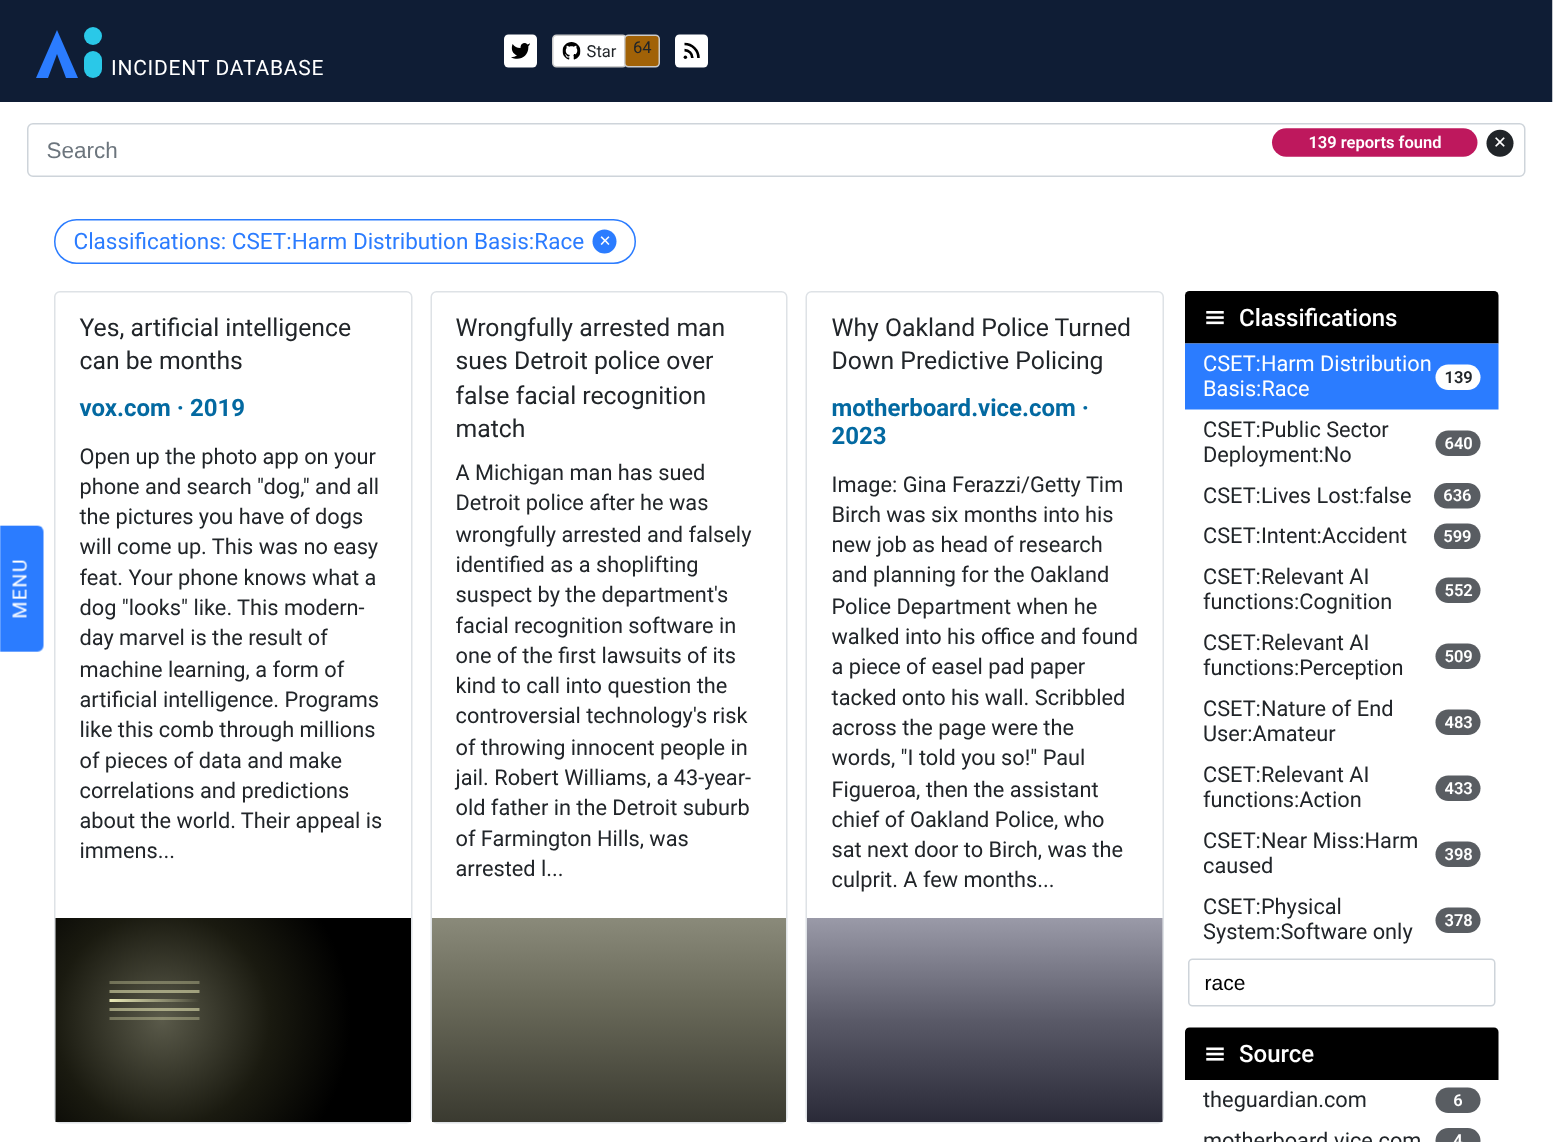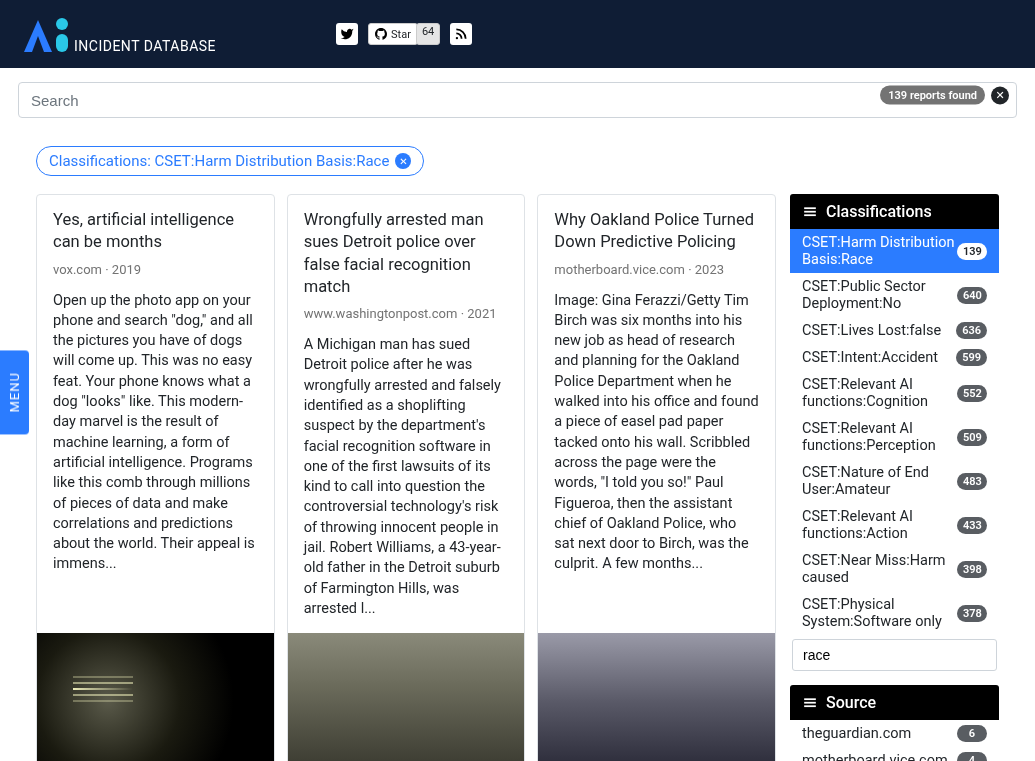--- a/index.html
+++ b/index.html
@@ -4,40 +4,40 @@
 <style>
 * { margin: 0; padding: 0; box-sizing: border-box; }
 body { font-family: -apple-system, BlinkMacSystemFont, "Segoe UI", Roboto, sans-serif; background: #fff; width: 1035px; color: #212529; }
 .header { background: #0f1d35; height: 68px; display: flex; align-items: center; padding: 0 18px; }
 .logo { display: flex; align-items: flex-end; gap: 0; }
 .logo-mark { width: 56px; height: 40px; position: relative; }
 .brand-text { color: #fff; font-size: 14px; letter-spacing: 0.5px; }
 .header-widgets { margin-left: 120px; display: flex; align-items: center; gap: 10px; }
 .widget-box { background: #fff; padding: 3px 6px; border-radius: 3px; display: inline-flex; align-items: center; gap: 4px; font-size: 11px; height: 22px; }
 .gh-star { border: 1px solid #ccc; }
-.gh-count { background: #e5e5e5; padding: 1px 5px; border: 1px solid #ccc; border-radius: 3px; font-size: 11px; margin-left: -2px; }
+.gh-count { background: #a16207; padding: 1px 5px; border: 1px solid #ccc; border-radius: 3px; font-size: 11px; margin-left: -2px; }
 .icon-sq { background: #fff; width: 22px; height: 22px; display: inline-flex; align-items: center; justify-content: center; border-radius: 3px; }
 
 .search-wrap { padding: 14px 18px 4px 18px; position: relative; }
 .search-input { width: 100%; height: 36px; border: 1px solid #ced4da; border-radius: 4px; padding: 0 12px; font-size: 15px; color: #495057; }
 .search-input::placeholder { color: #6c757d; }
 .search-badges { position: absolute; right: 26px; top: 50%; transform: translateY(-50%); display: flex; align-items: center; gap: 6px; }
-.count-badge { background: #737373; color: #fff; font-size: 11px; padding: 3px 8px; border-radius: 10px; font-weight: 600; }
+.count-badge { background: #be185d; color: #fff; font-size: 11px; padding: 3px 24px; border-radius: 10px; font-weight: 600; }
 .clear-btn { width: 18px; height: 18px; border-radius: 50%; background: #212529; color: #fff; display: inline-flex; align-items: center; justify-content: center; font-size: 11px; cursor: pointer; }
 
 .chips { padding: 24px 36px 18px 36px; }
 .chip { display: inline-flex; align-items: center; gap: 6px; border: 1px solid #2b7cff; border-radius: 18px; padding: 5px 12px; color: #2b7cff; font-size: 15px; }
 .chip-x { width: 16px; height: 16px; border-radius: 50%; background: #2b7cff; color: #fff; display: inline-flex; align-items: center; justify-content: center; font-size: 10px; cursor: pointer; }
 
 .main { display: flex; gap: 14px; padding: 0 36px; align-items: flex-start; }
 .cards { display: flex; gap: 12px; flex: 0 0 740px; }
 .card { flex: 1; border: 1px solid #dee2e6; border-radius: 4px; display: flex; flex-direction: column; background: #fff; min-width: 0; }
 .card-body { padding: 14px 16px; flex: 1; display: flex; flex-direction: column; }
 .card-title { font-size: 16.5px; color: #212529; font-weight: 400; line-height: 1.35; margin-bottom: 8px; }
-.card-meta { font-size: 13px; color: #737373; margin-bottom: 14px; }
+.card-meta { font-size: 16px; color: #0369a1; margin-bottom: 14px; font-weight: bold; }
 .card-excerpt { font-size: 14.5px; color: #212529; line-height: 1.4; }
 .card-image { height: 136px; background: #333; background-size: cover; background-position: center; }
 
 .sidebar { flex: 1; min-width: 0; }
 .facet { margin-bottom: 14px; }
 .facet-head { background: #000000; color: #fff; padding: 8px 12px; font-size: 16px; font-weight: 500; border-radius: 3px 3px 0 0; display: flex; align-items: center; gap: 8px; }
 .facet-item { display: flex; align-items: center; justify-content: space-between; padding: 5px 12px; font-size: 14.5px; color: #212529; cursor: pointer; }
 .facet-item.selected { background: #2b7cff; color: #fff; }
 .facet-count { background: #595d62; color: #fff; font-size: 11px; padding: 2px 6px; border-radius: 9px; font-weight: 600; min-width: 30px; text-align: center; }
 .facet-item.selected .facet-count { background: #fff; color: #212529; }
@@ -114,23 +114,20 @@
         <span>vox.com</span> · <span>2019</span>
       </div>
       <div class="card-excerpt">Open up the photo app on your phone and search "dog," and all the pictures you have of dogs will come up. This was no easy feat. Your phone knows what a dog "looks" like. This modern-day marvel is the result of machine learning, a form of artificial intelligence. Programs like this comb through millions of pieces of data and make correlations and predictions about the world. Their appeal is immens...</div>
     </div>
     <div class="card-image img1"></div>
 
     </div>
       <div class="card">
     <div class="card-body">
       <div class="card-title">Wrongfully arrested man sues Detroit police over false facial recognition match</div>
-      <div class="card-meta">
-        <span>www.washingtonpost.com</span> · <span>2021</span>
-      </div>
       <div class="card-excerpt">A Michigan man has sued Detroit police after he was wrongfully arrested and falsely identified as a shoplifting suspect by the department's facial recognition software in one of the first lawsuits of its kind to call into question the controversial technology's risk of throwing innocent people in jail. Robert Williams, a 43-year-old father in the Detroit suburb of Farmington Hills, was arrested l...</div>
     </div>
     <div class="card-image img2"></div>
 
     </div>
       <div class="card">
     <div class="card-body">
       <div class="card-title">Why Oakland Police Turned Down Predictive Policing</div>
       <div class="card-meta">
         <span>motherboard.vice.com</span> · <span>2023</span>

